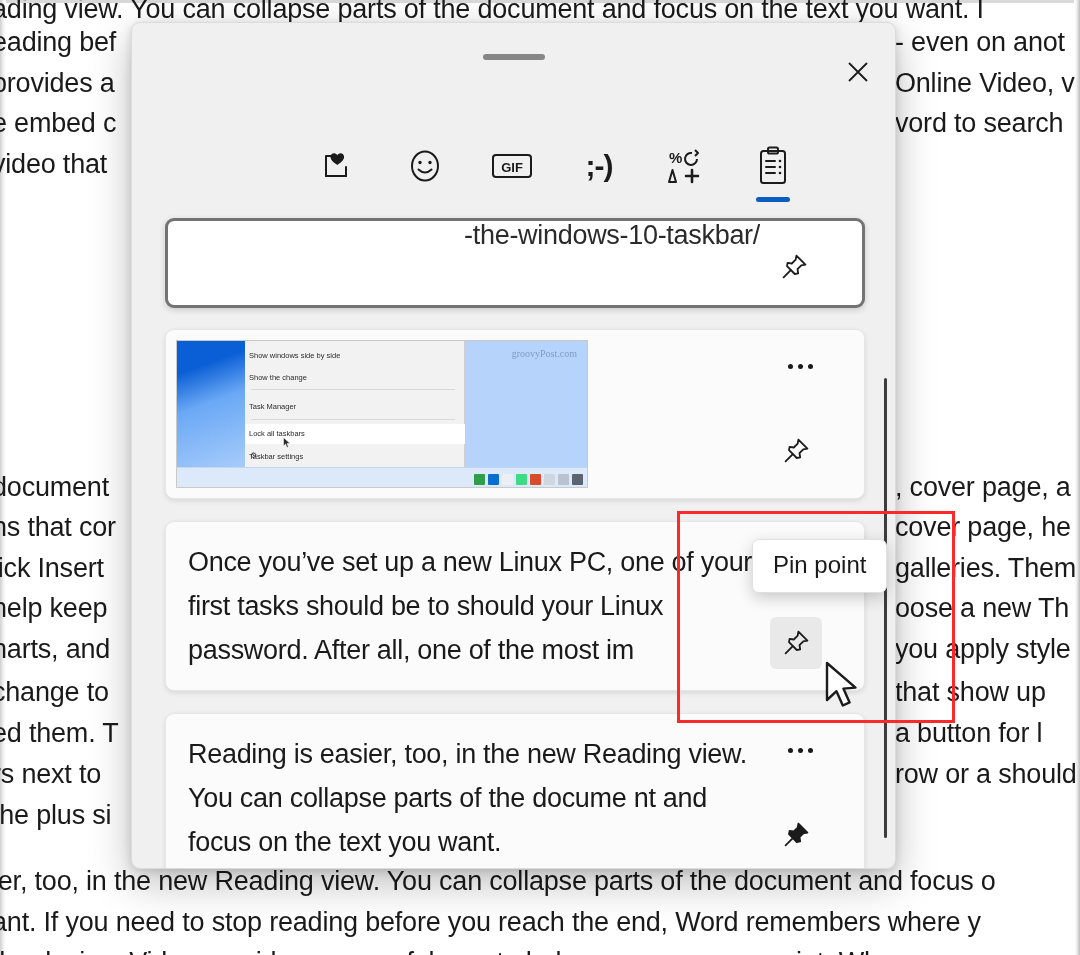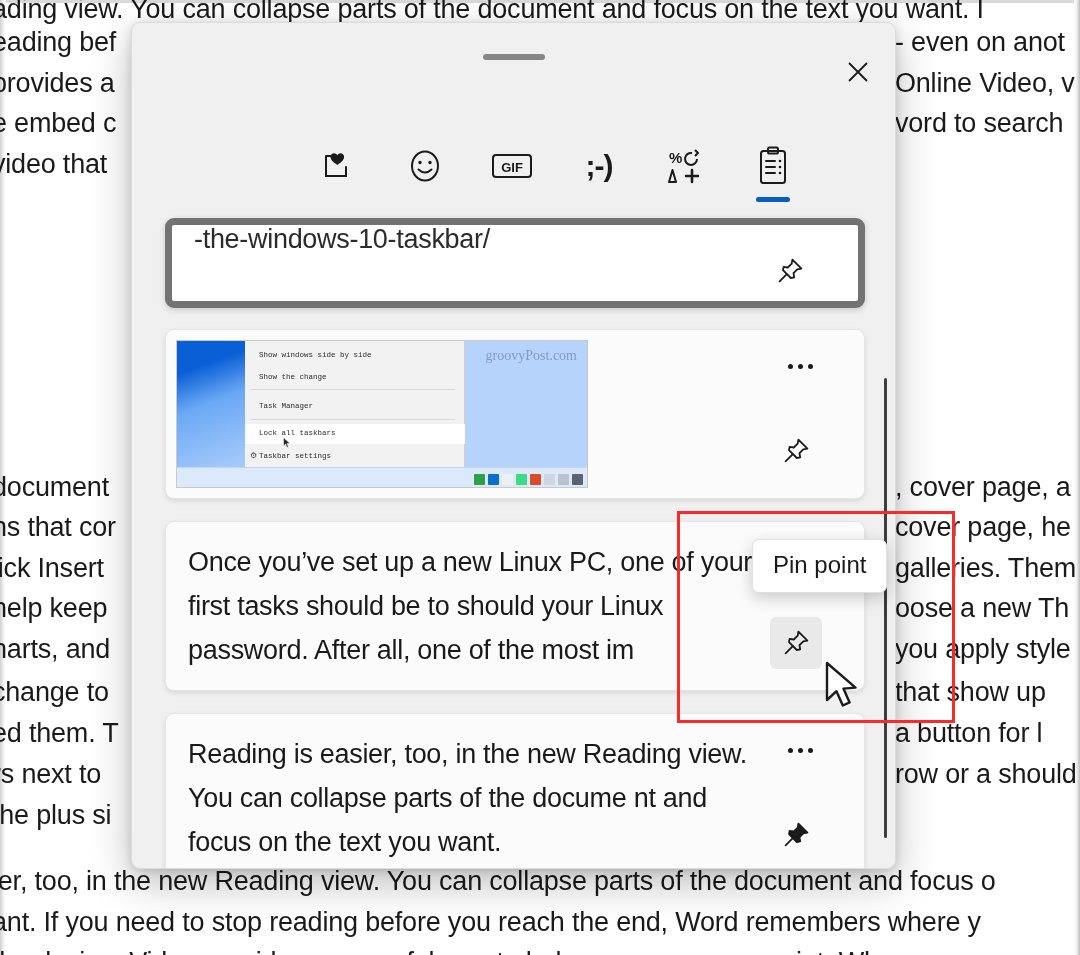--- a/index.html
+++ b/index.html
@@ -90,23 +90,24 @@
   .card {
     position: absolute; left: 0;
     width: 700px;
     background: #fbfbfb;
     border: 1px solid #e6e6e6;
     border-radius: 9px;
     box-shadow: 0 2px 5px rgba(0,0,0,0.10);
     overflow: hidden;
   }
   .card.focused {
-    border: 7px solid #737373;
+    border: 3px solid #737373;
     background: #ffffff;
     box-shadow: 0 2px 6px rgba(0,0,0,0.16);
+    text-align: right;
   }
   .card-text {
     position: absolute; left: 22px; top: 18px;
     width: 570px;
     font-family: "Liberation Sans", sans-serif;
     font-size: 27px; line-height: 44px;
     color: #1a1a1a; letter-spacing: -0.3px;
     white-space: pre-wrap;
   }
   .card-text.clipped {
@@ -143,32 +144,32 @@
   }
   .thumb-strip {
     position:absolute; left:0; bottom:0; width:100%; height:20px;
     background:#dce9fb; border-top:1px solid #c2d6ef;
   }
   .ctx-menu {
     position:absolute; left:68px; top:0; width:220px; height:128px;
     background:#f2f2f2; border-right:1px solid #cfcfcf;
   }
   .ctx-item {
-    position:absolute; left:14px;
-    font-family:Liberation Mono, monospace;
+    position:absolute; left:4px;
+    font-family:Liberation Sans, sans-serif;
     font-size:7.5px; color:#2b2b2b; white-space:nowrap;
   }
   .ctx-sep { position:absolute; left:6px; width:204px; height:1px; background:#d8d8d8; }
   .ctx-hl { position:absolute; left:0; width:220px; height:20px; background:#ffffff; }
   .ctx-gear { position:absolute; left:5px; font-size:8px; color:#444; }
   .ctx-cursor { position:absolute; width:8px; height:11px; }
   .wm {
     position:absolute; right:10px; top:7px;
     font-family:"Liberation Serif", serif;
-    font-size:14px; color:#7f9cc4; white-space:nowrap;
+    font-size:10px; color:#7f9cc4; white-space:nowrap;
   }
   .tray { position:absolute; right:4px; bottom:2px; display:flex; gap:3px; align-items:center; }
   .tray b { display:block; width:11px; height:11px; border-radius:1px; }
 
   
   .scrollbar {
     position: absolute; left: 884px; top: 378px;
     width: 3px; height: 460px; border-radius: 2px;
     background: #3d3d3d;
   }

